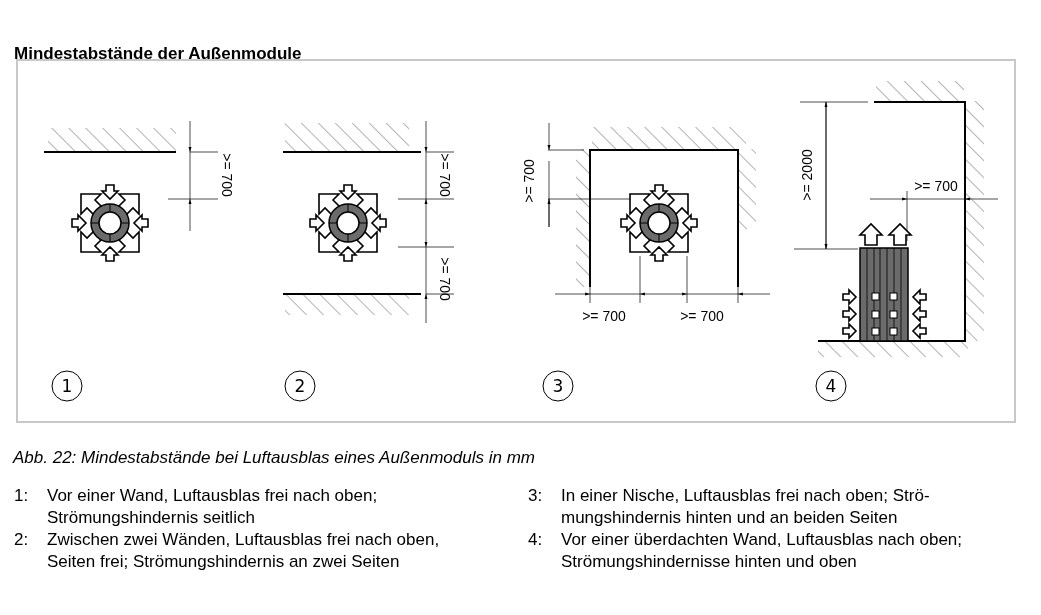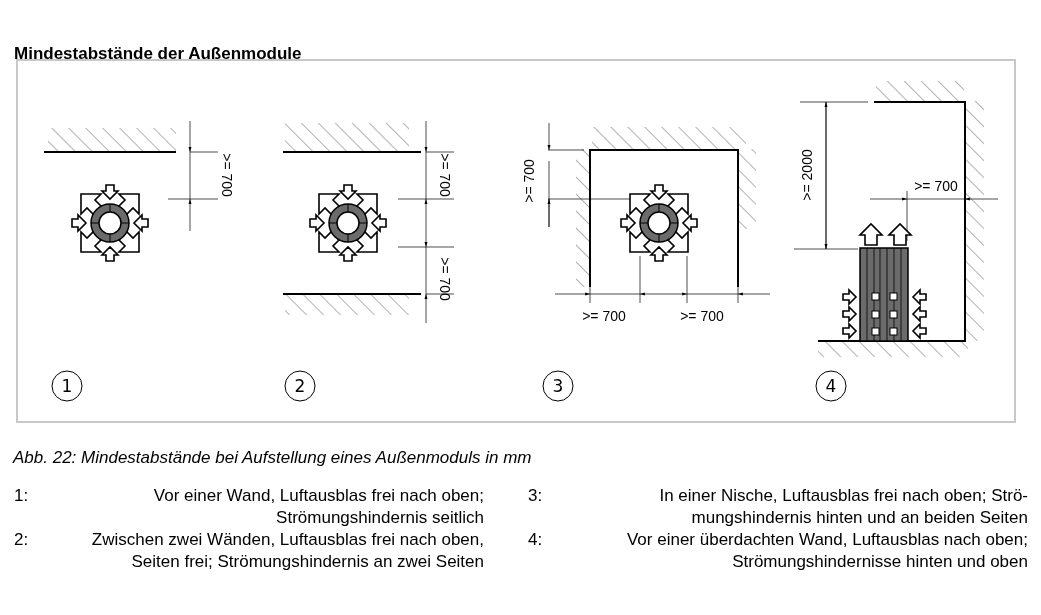--- a/index.html
+++ b/index.html
@@ -4,21 +4,21 @@
 <style>
   html,body{margin:0;padding:0;background:#fff;}
   body{width:1041px;height:615px;position:relative;overflow:hidden;font-family:"Liberation Sans",sans-serif;color:#000;}
   .title{position:absolute;left:14px;top:20px;font-size:17px;font-weight:bold;margin-top:24px;}
   .frame{position:absolute;left:16px;top:59px;width:1000px;height:364px;border:2px solid #c8c8c8;box-sizing:border-box;background:#fff;}
   .frame svg{position:absolute;left:0;top:0;}
   .caption{position:absolute;left:13px;top:448px;font-size:17px;font-style:italic;}
   .legend{position:absolute;font-size:17px;line-height:22px;}
   .legend .item{display:flex;}
   .legend .num{width:33px;flex:none;}
-  .legend .txt{flex:1;text-align:right;}
+  .legend .txt{flex:1;}
   .circ{font-family:"DejaVu Sans",sans-serif;}
 </style>
 </head>
 <body>
 
 <div class="title">Mindestabstände der Außenmodule</div>
 
 <div class="frame">
 <svg width="1000" height="364" viewBox="0 0 1000 364" xmlns="http://www.w3.org/2000/svg">
   <defs>
@@ -171,21 +171,21 @@
     <use href="#rArrow" x="825" y="270"></use>
     <use href="#lArrow" x="895" y="236"></use>
     <use href="#lArrow" x="895" y="253"></use>
     <use href="#lArrow" x="895" y="270"></use>
     <circle cx="813" cy="325" r="15" fill="none" stroke="#000" stroke-width="1"></circle>
     <text x="813" y="331" font-size="17" text-anchor="middle" class="circ">4</text>
   </g>
 </svg>
 </div>
 
-<div class="caption">Abb. 22: Mindestabstände bei Aufstellung eines Außenmoduls in mm</div>
+<div class="caption">Abb. 22: Mindestabstände bei Luftausblas eines Außenmoduls in mm</div>
 
 <div class="legend" style="left:14px;top:485px;width:470px;">
   <div class="item">
     <span class="num">1:</span>
     <span class="txt">Vor einer Wand, Luftausblas frei nach oben; Strömungshindernis seitlich</span>
   </div>
   <div class="item">
     <span class="num">2:</span>
     <span class="txt">Zwischen zwei Wänden, Luftausblas frei nach oben, Seiten frei; Strömungshindernis an zwei Seiten</span>
   </div>

